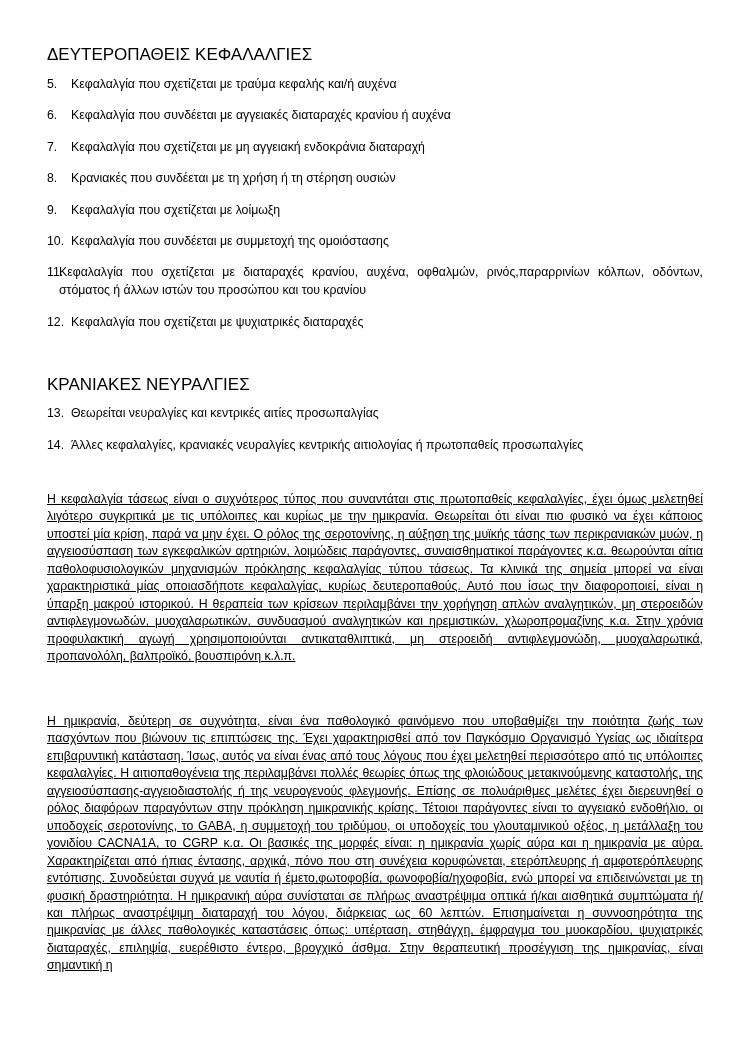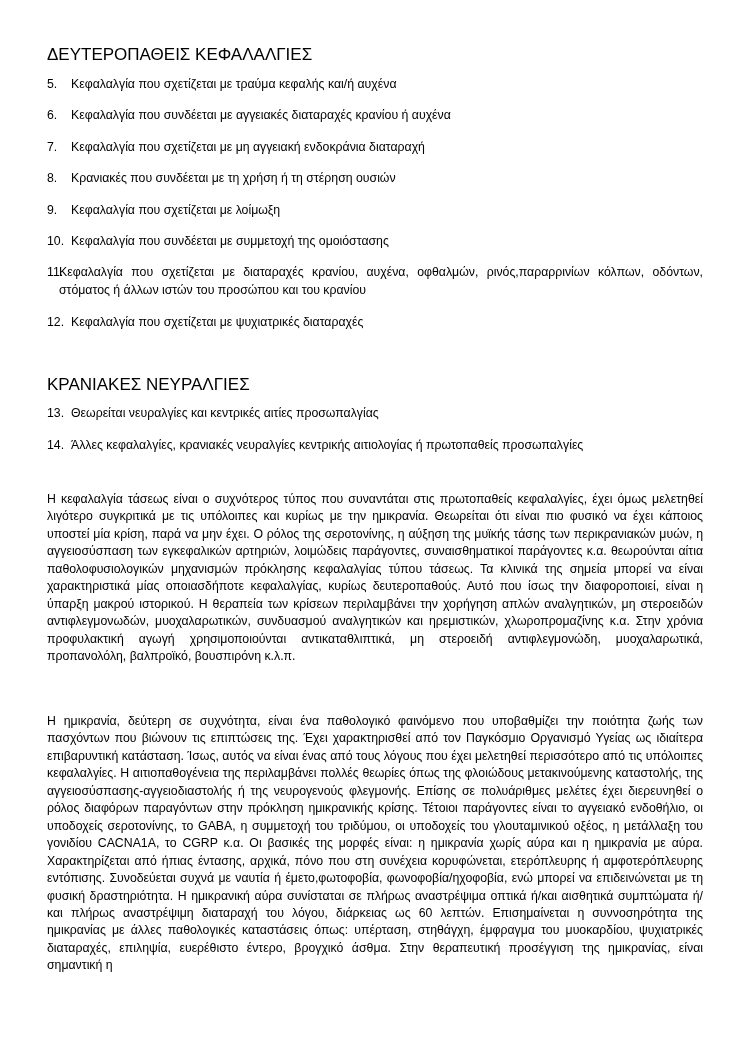--- a/index.html
+++ b/index.html
@@ -7,21 +7,21 @@
     width: 750px; height: 1060px; overflow: hidden; position: relative;
     font-family: "Liberation Sans", sans-serif; color: #000; font-size: 12.3px;
   }
   .heading { position: absolute; left: 47px; font-size: 17px; letter-spacing: 0; white-space: nowrap; }
   .item { position: absolute; left: 47px; width: 656px; line-height: 17.6px; }
   .item .num { position: absolute; left: 0; top: 0; }
   .item .txt { display: block; margin-left: 24px; text-align: justify; }
   .item.two .txt { text-align: justify; text-align-last: left; margin-left: 12px; }
   .para {
     position: absolute; left: 47px; width: 656px; text-align: justify;
-    line-height: 17.45px; margin: 0;
+    line-height: 17.45px; margin: 0; text-decoration: underline;
   }
 </style>
 </head>
 <body>
 
 <div>
 
   <div class="heading" style="top:45px">ΔΕΥΤΕΡΟΠΑΘΕΙΣ ΚΕΦΑΛΑΛΓΙΕΣ</div>
 
   <div class="item" style="top:76px">

